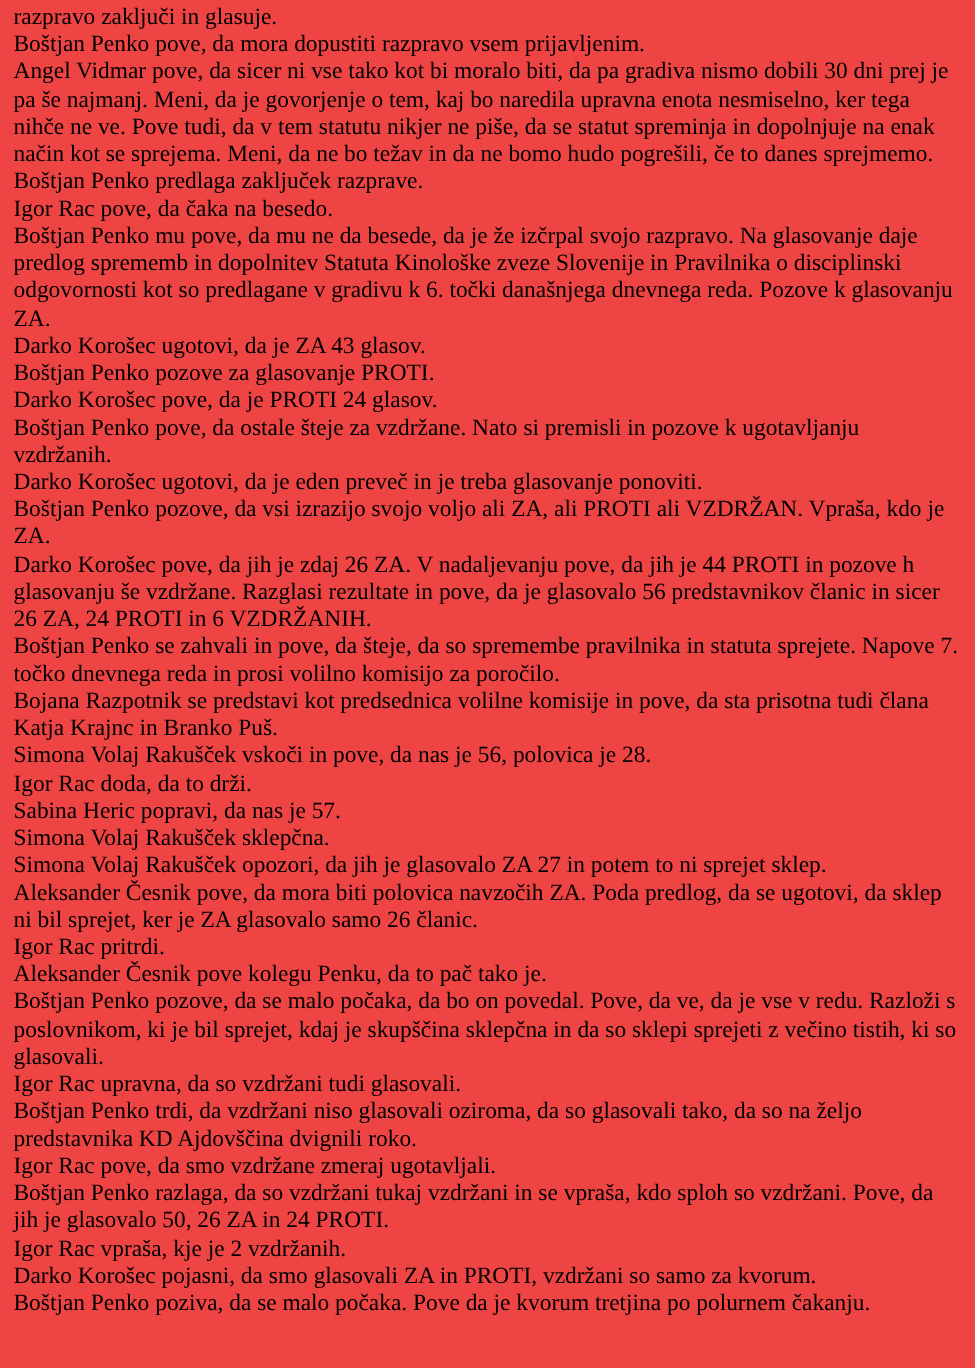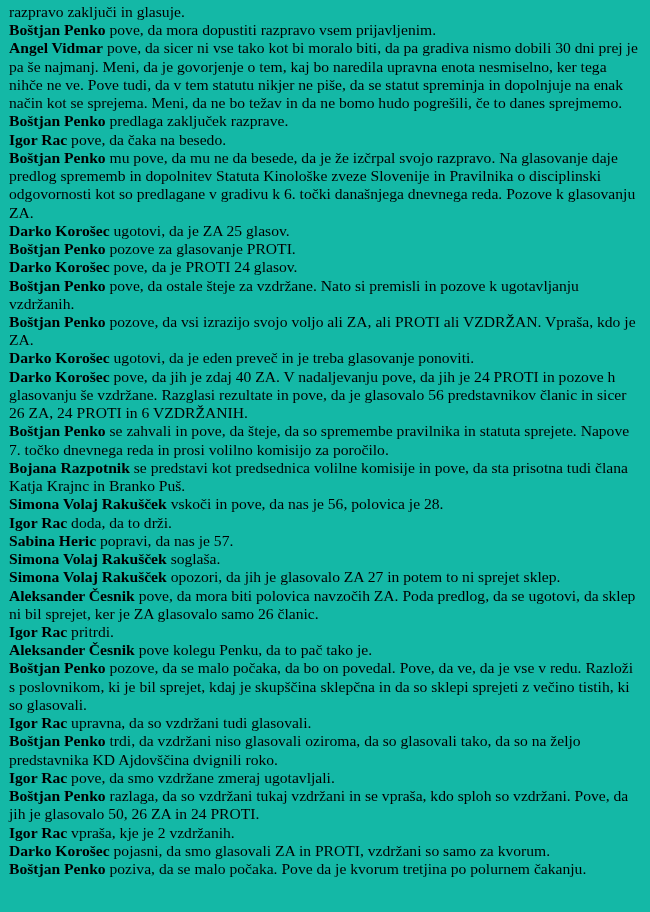--- a/index.html
+++ b/index.html
@@ -10,60 +10,60 @@
   body {
     width: 650px;
     height: 912px;
     overflow: hidden;
   }
   .page {
     box-sizing: border-box;
     width: 650px;
     height: 912px;
     padding: 3px 9px 0 9px;
-    background: #14b8a6;
+    background: #ef4444;
     color: #000000;
     font-family: "Liberation Serif", "DejaVu Serif", serif;
     font-size: 15.6px;
     line-height: 18.24px;
     text-align: left;
   }
   .para {
     margin: 0;
     padding: 0;
   }
   .speaker {
-    font-weight: bold;
+    font-weight: normal;
     margin-top: 44px;
   }
 </style>
 </head>
 <body>
 
 <div class="page">
   <div id="minutes">
       <p class="para"><span>razpravo zaključi in glasuje.</span></p>
       <p class="para"><span class="speaker">Boštjan Penko</span> <span>pove, da mora dopustiti razpravo vsem prijavljenim.</span></p>
       <p class="para"><span class="speaker">Angel Vidmar</span> <span>pove, da sicer ni vse tako kot bi moralo biti, da pa gradiva nismo dobili 30 dni prej je pa še najmanj. Meni, da je govorjenje o tem, kaj bo naredila upravna enota nesmiselno, ker tega nihče ne ve. Pove tudi, da v tem statutu nikjer ne piše, da se statut spreminja in dopolnjuje na enak način kot se sprejema. Meni, da ne bo težav in da ne bomo hudo pogrešili, če to danes sprejmemo.</span></p>
       <p class="para"><span class="speaker">Boštjan Penko</span> <span>predlaga zaključek razprave.</span></p>
       <p class="para"><span class="speaker">Igor Rac</span> <span>pove, da čaka na besedo.</span></p>
       <p class="para"><span class="speaker">Boštjan Penko</span> <span>mu pove, da mu ne da besede, da je že izčrpal svojo razpravo. Na glasovanje daje predlog sprememb in dopolnitev Statuta Kinološke zveze Slovenije in Pravilnika o disciplinski odgovornosti kot so predlagane v gradivu k 6. točki današnjega dnevnega reda. Pozove k glasovanju ZA.</span></p>
-      <p class="para"><span class="speaker">Darko Korošec</span> <span>ugotovi, da je ZA 25 glasov.</span></p>
+      <p class="para"><span class="speaker">Darko Korošec</span> <span>ugotovi, da je ZA 43 glasov.</span></p>
       <p class="para"><span class="speaker">Boštjan Penko</span> <span>pozove za glasovanje PROTI.</span></p>
       <p class="para"><span class="speaker">Darko Korošec</span> <span>pove, da je PROTI 24 glasov.</span></p>
       <p class="para"><span class="speaker">Boštjan Penko</span> <span>pove, da ostale šteje za vzdržane. Nato si premisli in pozove k ugotavljanju vzdržanih.</span></p>
+      <p class="para"><span class="speaker">Darko Korošec</span> <span>ugotovi, da je eden preveč in je treba glasovanje ponoviti.</span></p>
       <p class="para"><span class="speaker">Boštjan Penko</span> <span>pozove, da vsi izrazijo svojo voljo ali ZA, ali PROTI ali VZDRŽAN. Vpraša, kdo je ZA.</span></p>
-      <p class="para"><span class="speaker">Darko Korošec</span> <span>ugotovi, da je eden preveč in je treba glasovanje ponoviti.</span></p>
-      <p class="para"><span class="speaker">Darko Korošec</span> <span>pove, da jih je zdaj 40 ZA. V nadaljevanju pove, da jih je 24 PROTI in pozove h glasovanju še vzdržane. Razglasi rezultate in pove, da je glasovalo 56 predstavnikov članic in sicer 26 ZA, 24 PROTI in 6 VZDRŽANIH.</span></p>
+      <p class="para"><span class="speaker">Darko Korošec</span> <span>pove, da jih je zdaj 26 ZA. V nadaljevanju pove, da jih je 44 PROTI in pozove h glasovanju še vzdržane. Razglasi rezultate in pove, da je glasovalo 56 predstavnikov članic in sicer 26 ZA, 24 PROTI in 6 VZDRŽANIH.</span></p>
       <p class="para"><span class="speaker">Boštjan Penko</span> <span>se zahvali in pove, da šteje, da so spremembe pravilnika in statuta sprejete. Napove 7. točko dnevnega reda in prosi volilno komisijo za poročilo.</span></p>
       <p class="para"><span class="speaker">Bojana Razpotnik</span> <span>se predstavi kot predsednica volilne komisije in pove, da sta prisotna tudi člana Katja Krajnc in Branko Puš.</span></p>
       <p class="para"><span class="speaker">Simona Volaj Rakušček</span> <span>vskoči in pove, da nas je 56, polovica je 28.</span></p>
       <p class="para"><span class="speaker">Igor Rac</span> <span>doda, da to drži.</span></p>
       <p class="para"><span class="speaker">Sabina Heric</span> <span>popravi, da nas je 57.</span></p>
-      <p class="para"><span class="speaker">Simona Volaj Rakušček</span> <span>soglaša.</span></p>
+      <p class="para"><span class="speaker">Simona Volaj Rakušček</span> <span>sklepčna.</span></p>
       <p class="para"><span class="speaker">Simona Volaj Rakušček</span> <span>opozori, da jih je glasovalo ZA 27 in potem to ni sprejet sklep.</span></p>
       <p class="para"><span class="speaker">Aleksander Česnik</span> <span>pove, da mora biti polovica navzočih ZA. Poda predlog, da se ugotovi, da sklep ni bil sprejet, ker je ZA glasovalo samo 26 članic.</span></p>
       <p class="para"><span class="speaker">Igor Rac</span> <span>pritrdi.</span></p>
       <p class="para"><span class="speaker">Aleksander Česnik</span> <span>pove kolegu Penku, da to pač tako je.</span></p>
       <p class="para"><span class="speaker">Boštjan Penko</span> <span>pozove, da se malo počaka, da bo on povedal. Pove, da ve, da je vse v redu. Razloži s poslovnikom, ki je bil sprejet, kdaj je skupščina sklepčna in da so sklepi sprejeti z večino tistih, ki so glasovali.</span></p>
       <p class="para"><span class="speaker">Igor Rac</span> <span>upravna, da so vzdržani tudi glasovali.</span></p>
       <p class="para"><span class="speaker">Boštjan Penko</span> <span>trdi, da vzdržani niso glasovali oziroma, da so glasovali tako, da so na željo predstavnika KD Ajdovščina dvignili roko.</span></p>
       <p class="para"><span class="speaker">Igor Rac</span> <span>pove, da smo vzdržane zmeraj ugotavljali.</span></p>
       <p class="para"><span class="speaker">Boštjan Penko</span> <span>razlaga, da so vzdržani tukaj vzdržani in se vpraša, kdo sploh so vzdržani. Pove, da jih je glasovalo 50, 26 ZA in 24 PROTI.</span></p>
       <p class="para"><span class="speaker">Igor Rac</span> <span>vpraša, kje je 2 vzdržanih.</span></p>

